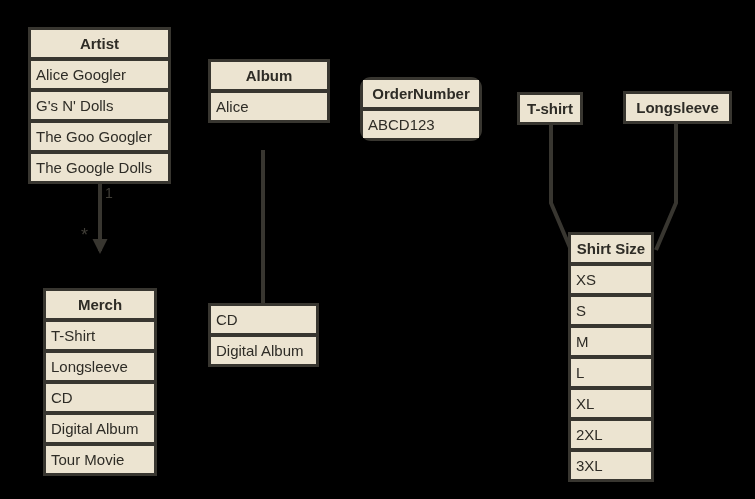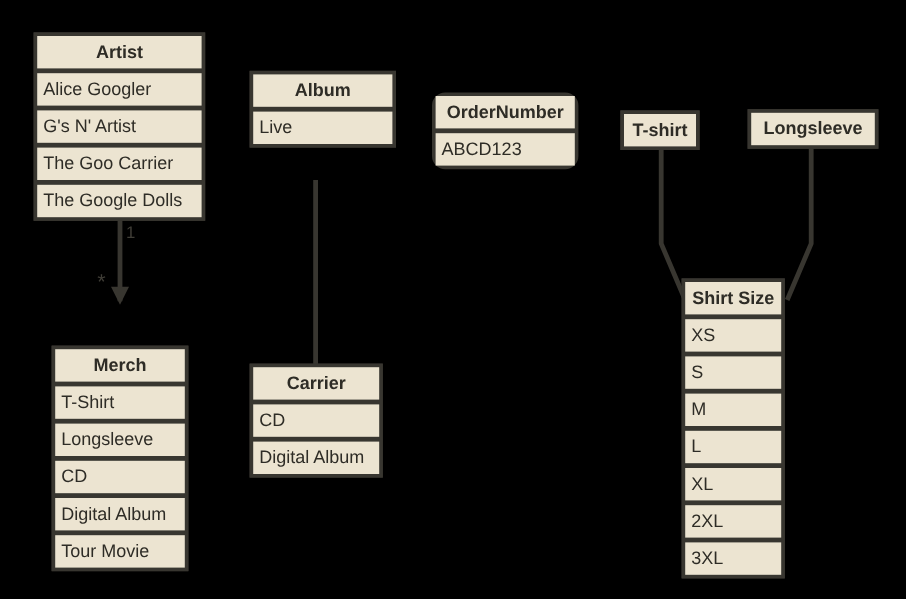--- a/index.html
+++ b/index.html
@@ -76,41 +76,40 @@
     <path d="M 551 120 L 551 203 L 571 250"></path>
     <path d="M 676 120 L 676 203 L 656 250"></path>
   </svg>
 
   <div class="mult-label" style="left:105px; top:186px;">1</div>
   <div class="mult-label star" style="left:81px; top:226px;">*</div>
 
   <div class="entity" style="left:28px; top:27px; width:143px;">
     <div class="cell header">Artist</div>
     <div class="cell row">Alice Googler</div>
-    <div class="cell row">G's N' Artist</div>
-    <div class="cell row">The Goo Carrier</div>
+    <div class="cell row">G's N' Dolls</div>
+    <div class="cell row">The Goo Googler</div>
     <div class="cell row">The Google Dolls</div>
   </div>
 
   <div class="entity" style="left:43px; top:252px; width:114px;margin-top:36px;">
     <div class="cell header">Merch</div>
     <div class="cell row">T-Shirt</div>
     <div class="cell row">Longsleeve</div>
     <div class="cell row">CD</div>
     <div class="cell row">Digital Album</div>
     <div class="cell row">Tour Movie</div>
   </div>
 
   <div class="entity" style="left:208px; top:59px; width:122px;">
     <div class="cell header">Album</div>
-    <div class="cell row">Live</div>
+    <div class="cell row">Alice</div>
   </div>
 
   <div class="entity" style="left:208px; top:303px; width:111px;">
-    <div class="cell header">Carrier</div>
     <div class="cell row">CD</div>
     <div class="cell row">Digital Album</div>
   </div>
 
   <div class="entity" style="left:360px; top:77px; width:122px;border-radius:11px;">
     <div class="cell header">OrderNumber</div>
     <div class="cell row">ABCD123</div>
   </div>
 
   <div class="entity" style="left:517px; top:92px; width:66px;">

